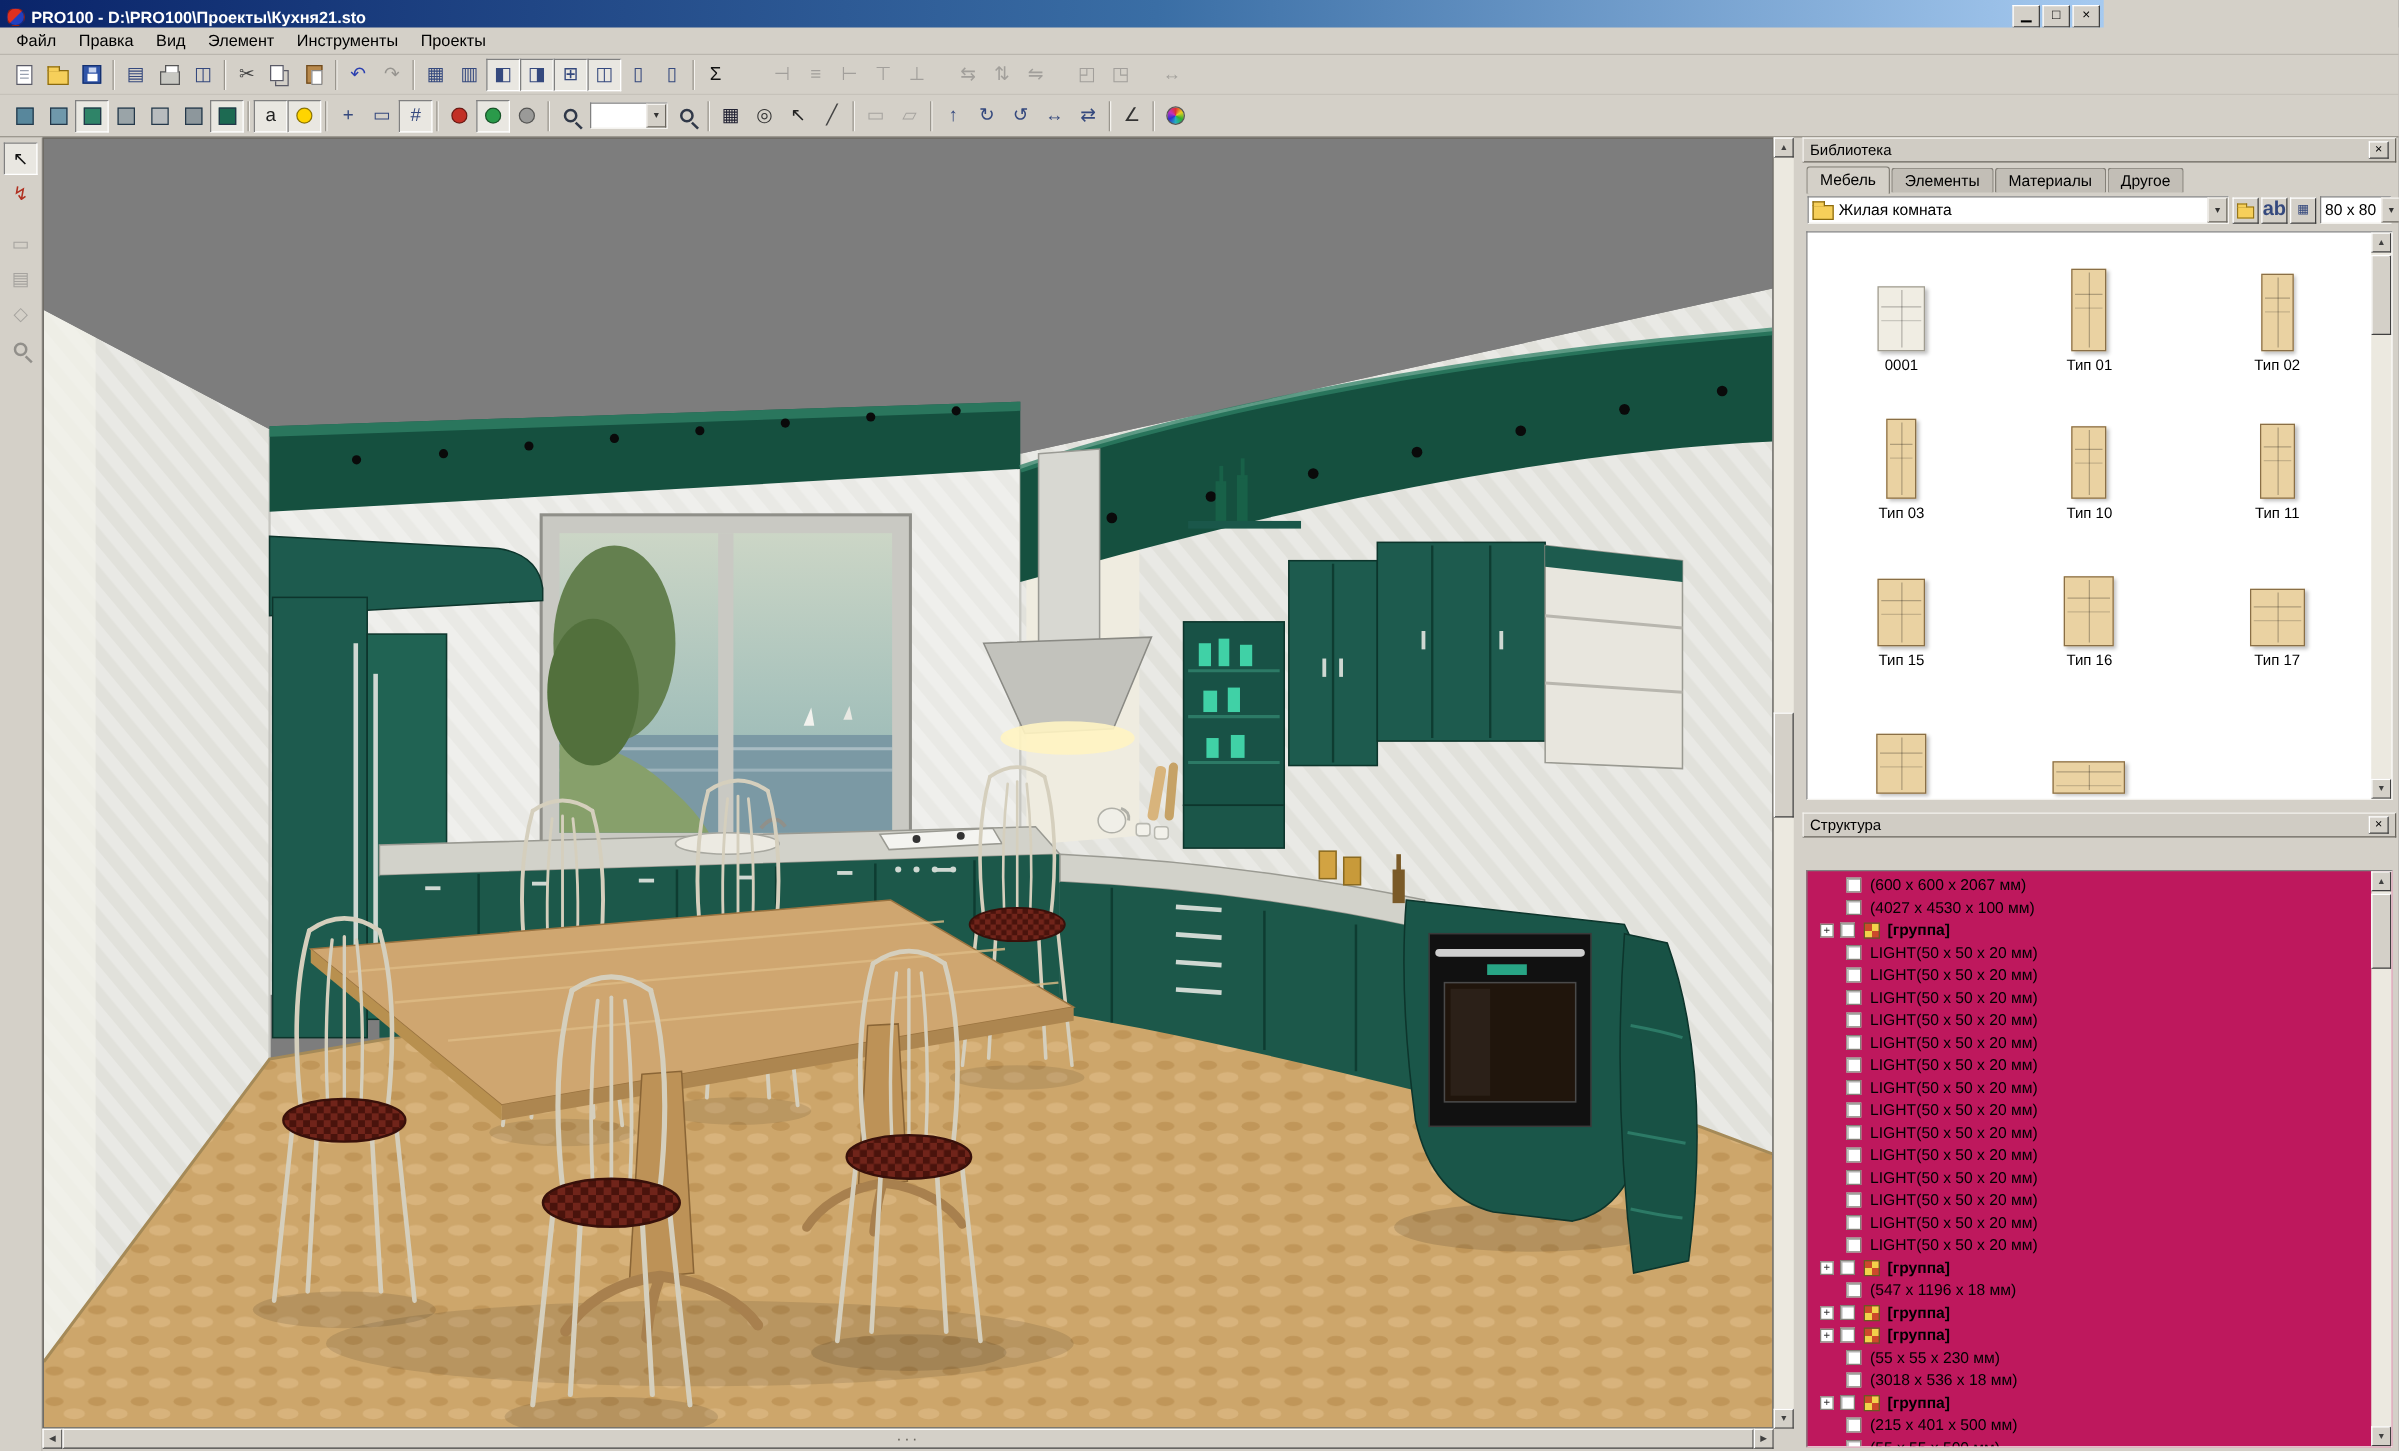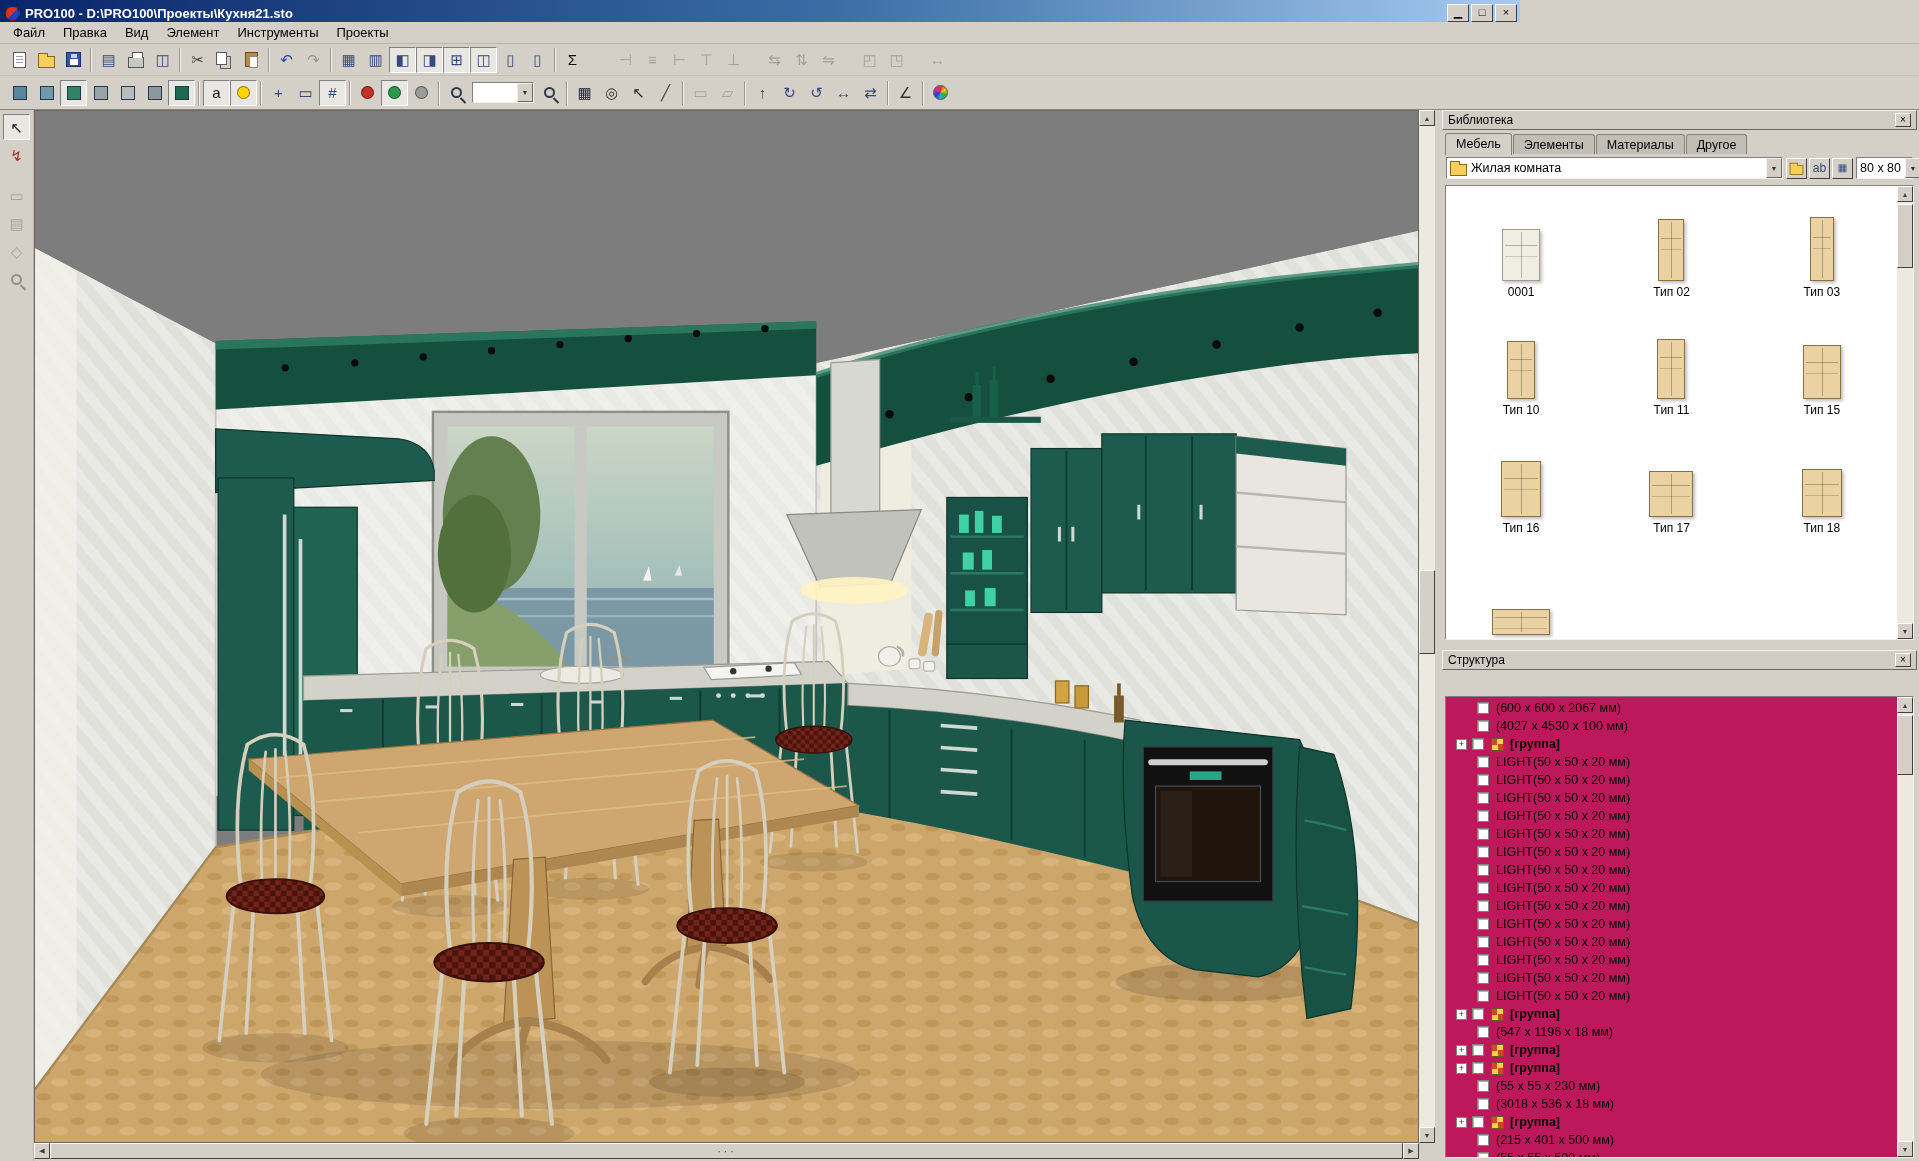--- a/index.html
+++ b/index.html
@@ -1,21 +1,21 @@
 <!DOCTYPE html>
 <html style="--sc-ceiling_gray: #7d7d7d; --sc-cabinet_green: #1d5b4e; --sc-soffit_green: #15503f; --sc-counter_gray: #d2d2ca; --sc-table_wood: #cfa670; --sc-floor_tan: #cda66b; --sc-seat_maroon: #70241a; --sc-metal_frame: #d5cfbd;"><head>
 <meta charset="utf-8">
 <style>
   *{margin:0;padding:0;box-sizing:border-box}
   html,body{width:1919px;height:1161px;overflow:hidden}
   body{background:#d4d0c8;font-family:"Liberation Sans",sans-serif;font-size:13px;color:#000}
   #app{position:relative;width:1919px;height:1161px;overflow:hidden}
 
   
-  .titlebar{position:absolute;left:0;top:0;width:1520px;height:22px;
+  .titlebar{position:absolute;left:0;top:0;width:1683px;height:22px;
     background:linear-gradient(90deg,#0a246a,#3a6ea5 55%,#a6caf0);display:flex;align-items:center;
     padding:13px 3px;color:#fff}
   .app-icon{width:15px;height:15px;border-radius:50%;margin:0 5px 0 2px;
     background:linear-gradient(135deg,#e03020 50%,#2040c0 50%);border:1px solid rgba(0,0,0,.35)}
   .title-text{font-weight:bold;font-size:13px;flex:1;white-space:nowrap;overflow:hidden}
   .win-btns{display:flex;gap:2px}
   .win-btn{width:22px;height:18px;background:#d4d0c8;border:1px solid;border-color:#fff #404040 #404040 #fff;
     font-size:11px;line-height:15px;text-align:center;color:#000}
 
   
@@ -630,38 +630,42 @@
       <span class="fieldc" style="flex:1">
         <span class="ic folder"></span>
         <span>Жилая комната</span>
         <span class="dd">▼</span>
       </span>
       <span id="libbtns" style="display:flex;gap:2px">
           <span class="sbtn2">
             <span class="ic folder" style="transform: scale(0.8);"></span>
           </span>
           <span class="sbtn2">
-            <span class="ic glyph" style="color: rgb(53, 73, 126); font-size: 12px;">ab</span>
+            <span class="ic glyph" style="color: rgb(53, 73, 126); font-size: 16px; font-weight: bold;">ab</span>
           </span>
           <span class="sbtn2">
             <span class="ic glyph" style="color: rgb(53, 73, 126); font-size: 10px;">▦</span>
           </span>
         </span>
       <span class="fieldc" style="width:57px">
         <span>80 x 80</span>
         <span class="dd">▼</span>
       </span>
     </div>
     <div class="liblist">
       <div id="libgrid">
           <div class="libcell">
             <div class="furn" style="width: 38px; height: 52px; background: rgb(240, 237, 227); border-color: rgb(160, 156, 144);"></div>
             <div class="liblabel">0001</div>
           </div>
           <div class="libcell">
+            <div class="furn" style="width: 28px; height: 66px; background: rgb(234, 210, 162); border-color: rgb(138, 111, 70);"></div>
+            <div class="liblabel">Тип 01</div>
+          </div>
+          <div class="libcell">
             <div class="furn" style="width: 26px; height: 62px; background: rgb(234, 210, 162); border-color: rgb(138, 111, 70);"></div>
             <div class="liblabel">Тип 02</div>
           </div>
           <div class="libcell">
             <div class="furn" style="width: 24px; height: 64px; background: rgb(234, 210, 162); border-color: rgb(138, 111, 70);"></div>
             <div class="liblabel">Тип 03</div>
           </div>
           <div class="libcell">
             <div class="furn" style="width: 28px; height: 58px; background: rgb(234, 210, 162); border-color: rgb(138, 111, 70);"></div>
             <div class="liblabel">Тип 10</div>

